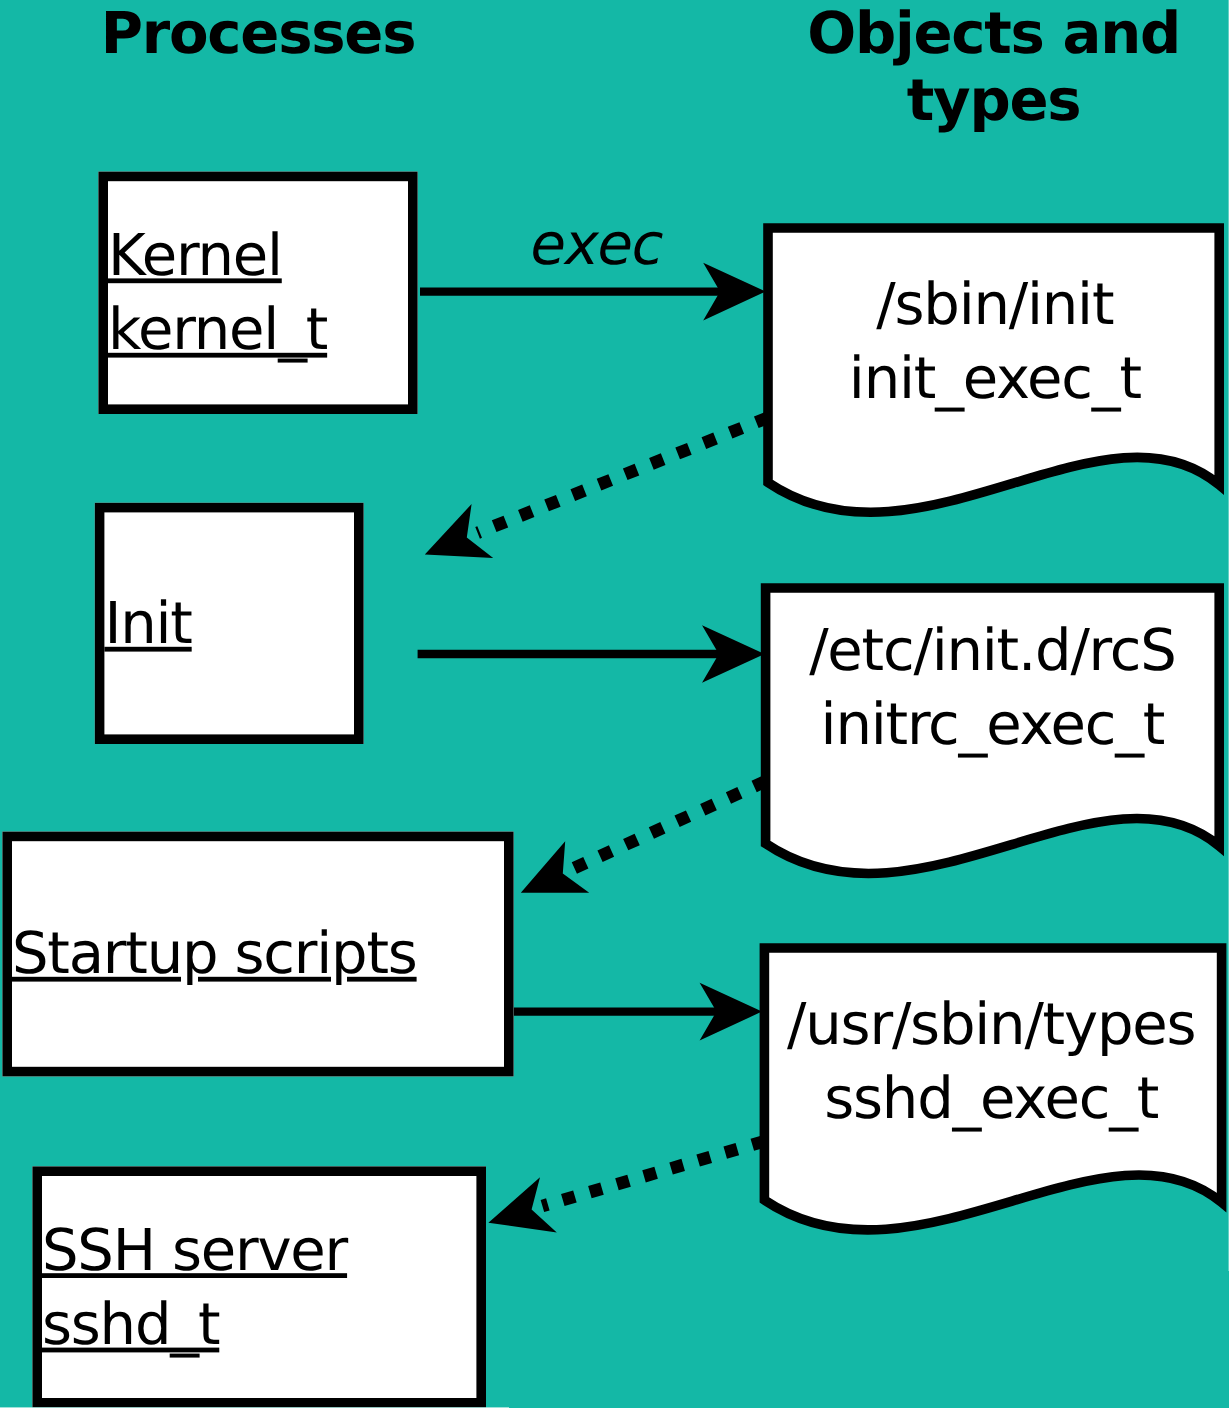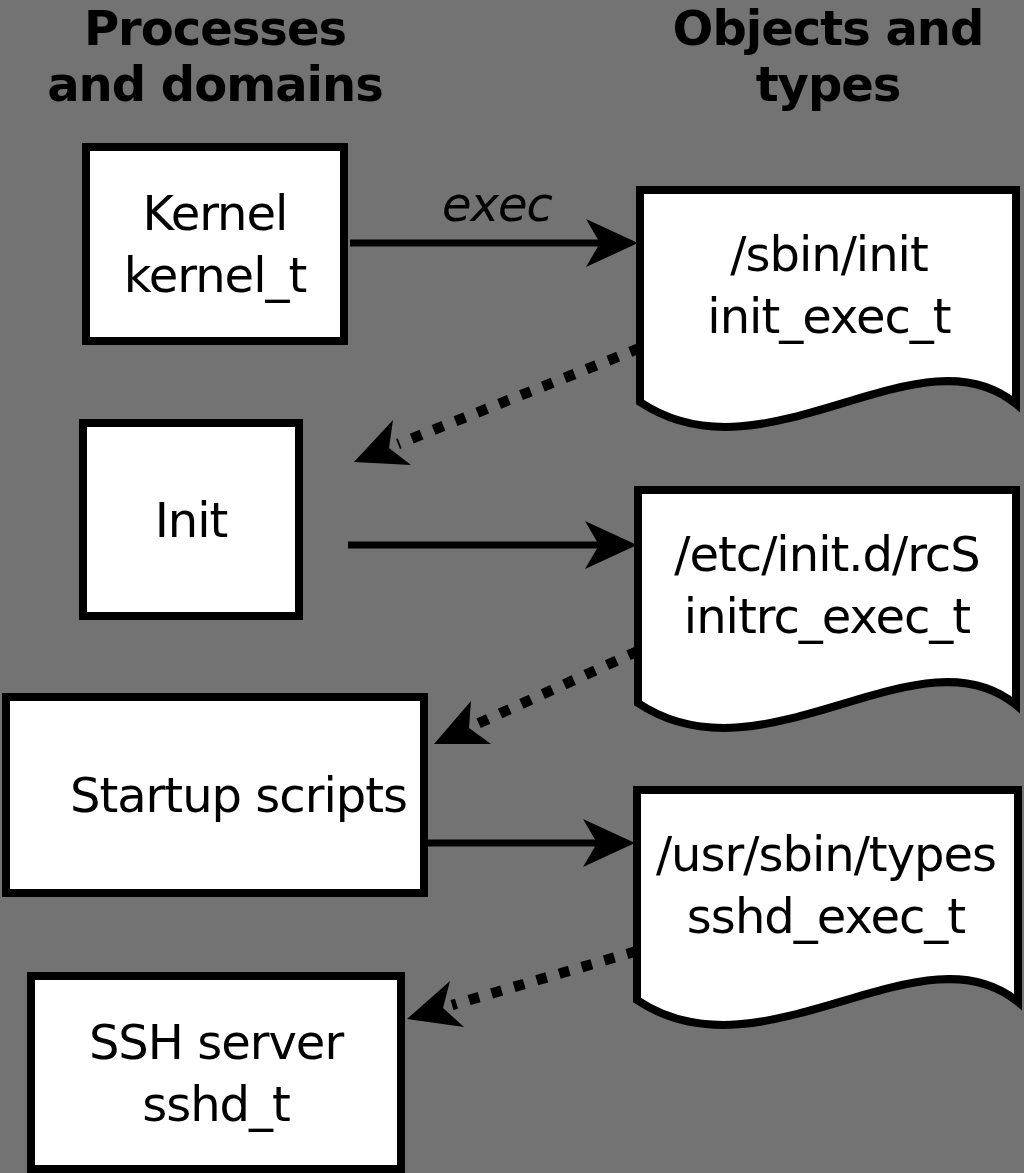--- a/index.html
+++ b/index.html
@@ -4,21 +4,21 @@
 <style>
   html, body {
     margin: 0;
     padding: 0;
     background: #ffffff;
   }
   .stage {
     position: relative;
     width: 1024px;
     height: 1173px;
-    background: #737373;
+    background: #14b8a6;
     color: #000000;
     font-family: "DejaVu Sans", "Liberation Sans", sans-serif;
     letter-spacing: -1px;
     overflow: hidden;
   }
   .diagram-svg {
     position: absolute;
     left: 0;
     top: 0;
     width: 1024px;
@@ -37,45 +37,46 @@
   .col-header.left { left: 0px; }
   .col-header.right { left: 613px; }
   .pbox {
     position: absolute;
     box-sizing: border-box;
     border: 8px solid #000000;
     background: #ffffff;
     display: flex;
     flex-direction: column;
     justify-content: center;
-    align-items: center;
+    align-items: flex-start;
     text-align: center;
     font-size: 48px;
     line-height: 62px;
     white-space: nowrap;
+    text-decoration: underline;
   }
   .pbox.kernel  { left: 82px;  top: 143px; width: 266px; height: 202px; }
   .pbox.init    { left: 79px;  top: 419px; width: 224px; height: 201px; }
-  .pbox.startup { left: 2px;   top: 693px; width: 426px; height: 204px; padding-left: 47px; }
+  .pbox.startup { left: 2px;   top: 693px; width: 426px; height: 204px; }
   .pbox.ssh     { left: 27px;  top: 972px; width: 378px; height: 201px; }
   .doc-label {
     position: absolute;
     width: 378px;
     height: 186px;
     display: flex;
     flex-direction: column;
     justify-content: center;
     align-items: center;
     text-align: center;
     font-size: 48px;
     line-height: 62px;
     white-space: nowrap;
   }
   .doc-label.d1 { left: 640px; top: 192px; }
-  .doc-label.d2 { left: 638px; top: 492px; }
+  .doc-label.d2 { left: 638px; top: 480px; }
   .doc-label.d3 { left: 637px; top: 792px; }
   .exec-label {
     position: absolute;
     left: 427px;
     top: 180px;
     width: 140px;
     text-align: center;
     font-size: 48px;
     line-height: 48px;
     font-style: italic;
@@ -110,21 +111,20 @@
     </g>
     <g fill="#000000" stroke="none">
       <polygon points="354,462 411,465 389,448 393,420"></polygon>
       <polygon points="434,744 491,744 469,728 471,701"></polygon>
       <polygon points="407,1019 464,1027 443,1008 450,981"></polygon>
     </g>
   </svg>
 
   <div class="col-header left">
     <div>Processes</div>
-    <div>and domains</div>
   </div>
   <div class="col-header right">
     <div>Objects and</div>
     <div>types</div>
   </div>
 
   <div class="exec-label">exec</div>
 
   <div class="pbox kernel">
     <div>Kernel</div>

